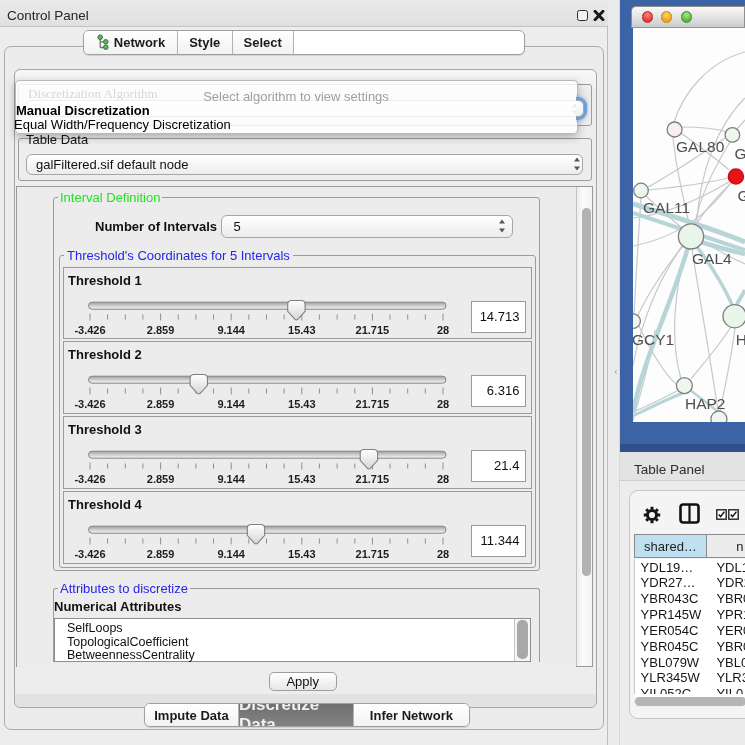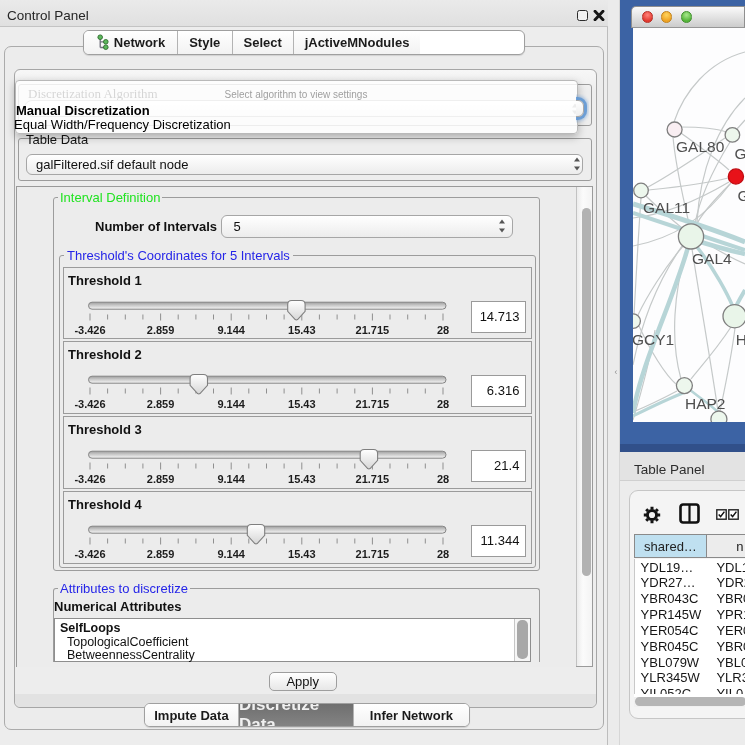--- a/index.html
+++ b/index.html
@@ -20,21 +20,20 @@
 <div class="abs" style="left:14.5px;top:694px;width:581.5px;height:13px;background:#e2e2e2;border-radius:0 0 6px 6px;"></div>
 <div class="abs" style="left:83px;top:29.5px;height:25.5px;width:442px;display:flex;border:1px solid #9f9f9f;border-radius:6px;overflow:hidden;background:#fff;box-shadow:0 1px 1px rgba(0,0,0,0.12);">
 <div style="width:94px;height:100%;display:flex;align-items:center;justify-content:center;background:linear-gradient(#ffffff,#f2f2f2);color:#1b1b1b;font-size:13px;font-weight:bold;border-right:1px solid #b3b3b3;"><svg width="14" height="18" viewBox="0 0 14 18" style="margin-right:4px">
           <path d="M4.2 5 V14.5 M4.2 8.8 H8.2 M4.2 14.5 H8.2" stroke="#70707c" stroke-width="1.3" fill="none"></path>
           <circle cx="4.2" cy="4.2" r="2.3" fill="#5cb85c" stroke="#2e6b2e" stroke-width="0.9"></circle>
           <circle cx="9.8" cy="8.8" r="2.3" fill="#5cb85c" stroke="#2e6b2e" stroke-width="0.9"></circle>
           <circle cx="9.8" cy="14.2" r="2.3" fill="#5cb85c" stroke="#2e6b2e" stroke-width="0.9"></circle>
         </svg>Network</div>
 <div style="width:54.5px;height:100%;display:flex;align-items:center;justify-content:center;background:linear-gradient(#ffffff,#f2f2f2);color:#1b1b1b;font-size:13px;font-weight:bold;border-right:1px solid #b3b3b3;">Style</div>
 <div style="width:61.5px;height:100%;display:flex;align-items:center;justify-content:center;background:linear-gradient(#ffffff,#f2f2f2);color:#1b1b1b;font-size:13px;font-weight:bold;border-right:1px solid #b3b3b3;">Select</div>
-<div style="width:126px;height:100%;display:flex;align-items:center;justify-content:center;background:linear-gradient(#ffffff,#f2f2f2);color:#1b1b1b;font-size:13px;font-weight:bold;">jActiveMNodules</div>
 </div>
 <div class="abs" style="left:17.5px;top:83.5px;width:574.5px;height:42.5px;border:1px solid #9c9c9c;border-radius:3px;"></div>
 <div class="txt" style="left:28px;top:86px;font-size:13px;color:#141414;background:transparent;font-family:Liberation Serif, serif;">Discretization Algorithm</div>
 <div class="abs" style="left:24px;top:99.5px;width:559.5px;height:17.5px;border-radius:8px;background:linear-gradient(#fff,#efefef);border:1px solid #a8a8a8;"></div>
 <div class="abs" style="left:576px;top:94px;width:13px;height:29px;overflow:hidden;z-index:45;">
       <div style="position:absolute;left:-552px;top:5.5px;width:559.5px;height:17.5px;border-radius:6px;box-shadow:0 0 0 3px rgba(96,150,210,0.85),0 0 3px 4.5px rgba(110,160,215,0.45);background:linear-gradient(#fff,#efefef);border:1px solid #a8a8a8;"></div>
     </div>
 <svg class="abs" style="left:569.5px;top:102px" width="10" height="14" viewBox="0 0 10 14">
       <path d="M5 1.5 L8 5.5 H2 Z" fill="#9a9a9a"></path>
       <path d="M5 12.5 L2 8.5 H8 Z" fill="#9a9a9a"></path>
@@ -236,34 +235,34 @@
       <text x="238.8" y="42.5" font-size="11" font-weight="bold" fill="#1d1d1d" text-anchor="middle" font-family="Liberation Sans,sans-serif">15.43</text>
       <text x="309.4" y="42.5" font-size="11" font-weight="bold" fill="#1d1d1d" text-anchor="middle" font-family="Liberation Sans,sans-serif">21.715</text>
       <text x="380.0" y="42.5" font-size="11" font-weight="bold" fill="#1d1d1d" text-anchor="middle" font-family="Liberation Sans,sans-serif">28</text>
       <path d="M 184.3 13.5 Q 184.3 9.5 188.3 9.5 L 197.7 9.5 Q 201.7 9.5 201.7 13.5 L 201.7 20.3 L 194.2 28.6 Q 193.0 29.3 191.8 28.6 L 184.3 20.3 Z" fill="url(#thg4)" stroke="#7f7f7f" stroke-width="1.1"></path>
     </svg>
 <div class="abs" style="left:470.6px;top:524.8px;width:55.3px;height:32.2px;background:#fff;border:1.2px solid #9a9a9a;font-size:13px;color:#111;line-height:30px;text-align:right;padding-right:5.5px;">11.344</div>
 <div class="abs" style="left:53px;top:588px;width:487px;height:79px;border:1px solid #9c9c9c;border-radius:3px;border-bottom:none;"></div>
 <div class="txt" style="left:58px;top:581px;font-size:13px;color:#2525e8;background:#ececec;padding:0 2px;">Attributes to discretize</div>
 <div class="txt" style="left:54px;top:599px;font-size:13px;font-weight:bold;color:#111;">Numerical Attributes</div>
 <div class="abs" style="left:54px;top:618.4px;width:476.5px;height:43.2px;background:#fff;border:1px solid #8e8e8e;overflow:hidden;"></div>
-<div class="txt" style="left:60px;top:621px;font-size:12.5px;color:#111;font-weight:bold;">SelfLoops</div>
+<div class="txt" style="left:67px;top:621px;font-size:12.5px;color:#111;">SelfLoops</div>
 <div class="txt" style="left:67px;top:634.7px;font-size:12.5px;color:#111;">TopologicalCoefficient</div>
 <div class="txt" style="left:67px;top:648.4px;font-size:12.5px;color:#111;">BetweennessCentrality</div>
 <div class="abs" style="left:513.5px;top:619.4px;width:16px;height:41.2px;background:#f6f6f6;border-left:1px solid #c6c6c6;"></div>
 <div class="abs" style="left:517px;top:620px;width:11px;height:39px;background:#a8a8a8;border-radius:5px;"></div>
 <div class="abs" style="left:16.5px;top:661.6px;width:559px;height:5px;background:#ececec;"></div>
 <div class="abs" style="left:268.8px;top:671.9px;width:67.8px;height:18.8px;border:1px solid #9e9e9e;border-radius:5px;background:linear-gradient(#ffffff,#e7e7e7);font-size:13px;color:#111;text-align:center;line-height:17px;">Apply</div>
 <div class="abs" style="left:143.9px;top:703px;height:24px;width:326px;display:flex;border:1px solid #9f9f9f;border-radius:6px;overflow:hidden;background:#fff;box-shadow:0 1px 1px rgba(0,0,0,0.12);">
 <div style="width:94.5px;height:100%;display:flex;align-items:center;justify-content:center;background:linear-gradient(#ffffff,#f2f2f2);color:#1b1b1b;font-size:13px;font-weight:bold;border-right:1px solid #b3b3b3;">Impute Data</div>
 <div style="width:115.5px;height:100%;display:flex;align-items:center;justify-content:center;background:linear-gradient(#6f6f6f,#838383);color:#f0f0f0;font-size:17px;font-weight:bold;border-right:1px solid #b3b3b3;">Discretize Data</div>
 <div style="width:115.5px;height:100%;display:flex;align-items:center;justify-content:center;background:linear-gradient(#ffffff,#f2f2f2);color:#1b1b1b;font-size:13px;font-weight:bold;">Infer Network</div>
 </div>
 <div class="abs" style="left:15px;top:80px;width:563px;height:54px;background:rgba(255,255,255,0.82);border:1px solid #b9b9b9;border-radius:4px;box-shadow:0 3px 9px rgba(0,0,0,0.28);z-index:40;"></div>
-<div class="txt" style="left:0px;top:88.5px;width:592px;text-align:center;font-size:10px;color:#9f9f9f;z-index:41;">Select algorithm to view settings</div>
+<div class="txt" style="left:0px;top:88.5px;width:592px;text-align:center;font-size:13px;color:#9f9f9f;z-index:41;">Select algorithm to view settings</div>
 <div class="txt" style="left:16px;top:102.5px;font-size:13px;font-weight:bold;color:#000;z-index:41;">Manual Discretization</div>
 <div class="txt" style="left:14px;top:117px;font-size:13px;color:#000;z-index:41;">Equal Width/Frequency Discretization</div>
 <div class="abs" style="left:608px;top:0;width:12px;height:745px;background:#ebebeb;border-right:1px solid #d6d6d6;"></div>
 <div class="txt" style="left:614.5px;top:366.5px;font-size:8.5px;color:#8f8f8f;z-index:5;">‹</div>
 <div class="abs" style="left:620px;top:0;width:125px;height:452px;background:#3c63a4;"></div>
 <div class="abs" style="left:620px;top:444px;width:125px;height:8px;background:#31508a;"></div>
 <div class="abs" style="left:631px;top:6px;width:114px;height:22px;background:linear-gradient(#fafafa,#cccccc);border:1px solid #8f8f8f;border-bottom:1px solid #969696;border-radius:5px 0 0 0;"></div>
 <div class="abs" style="left:641.5999999999999px;top:11.2px;width:11.4px;height:11.4px;border-radius:50%;background:radial-gradient(circle at 50% 30%,#ff837a,#e2392f 70%);border:1px solid #b52e26;"></div>
 <div class="abs" style="left:661.0999999999999px;top:11.2px;width:11.4px;height:11.4px;border-radius:50%;background:radial-gradient(circle at 50% 30%,#ffd45e,#efa322 70%);border:1px solid #c08119;"></div>
 <div class="abs" style="left:680.9px;top:11.2px;width:11.4px;height:11.4px;border-radius:50%;background:radial-gradient(circle at 50% 30%,#a8e88d,#55b53a 70%);border:1px solid #3f8f2c;"></div>

